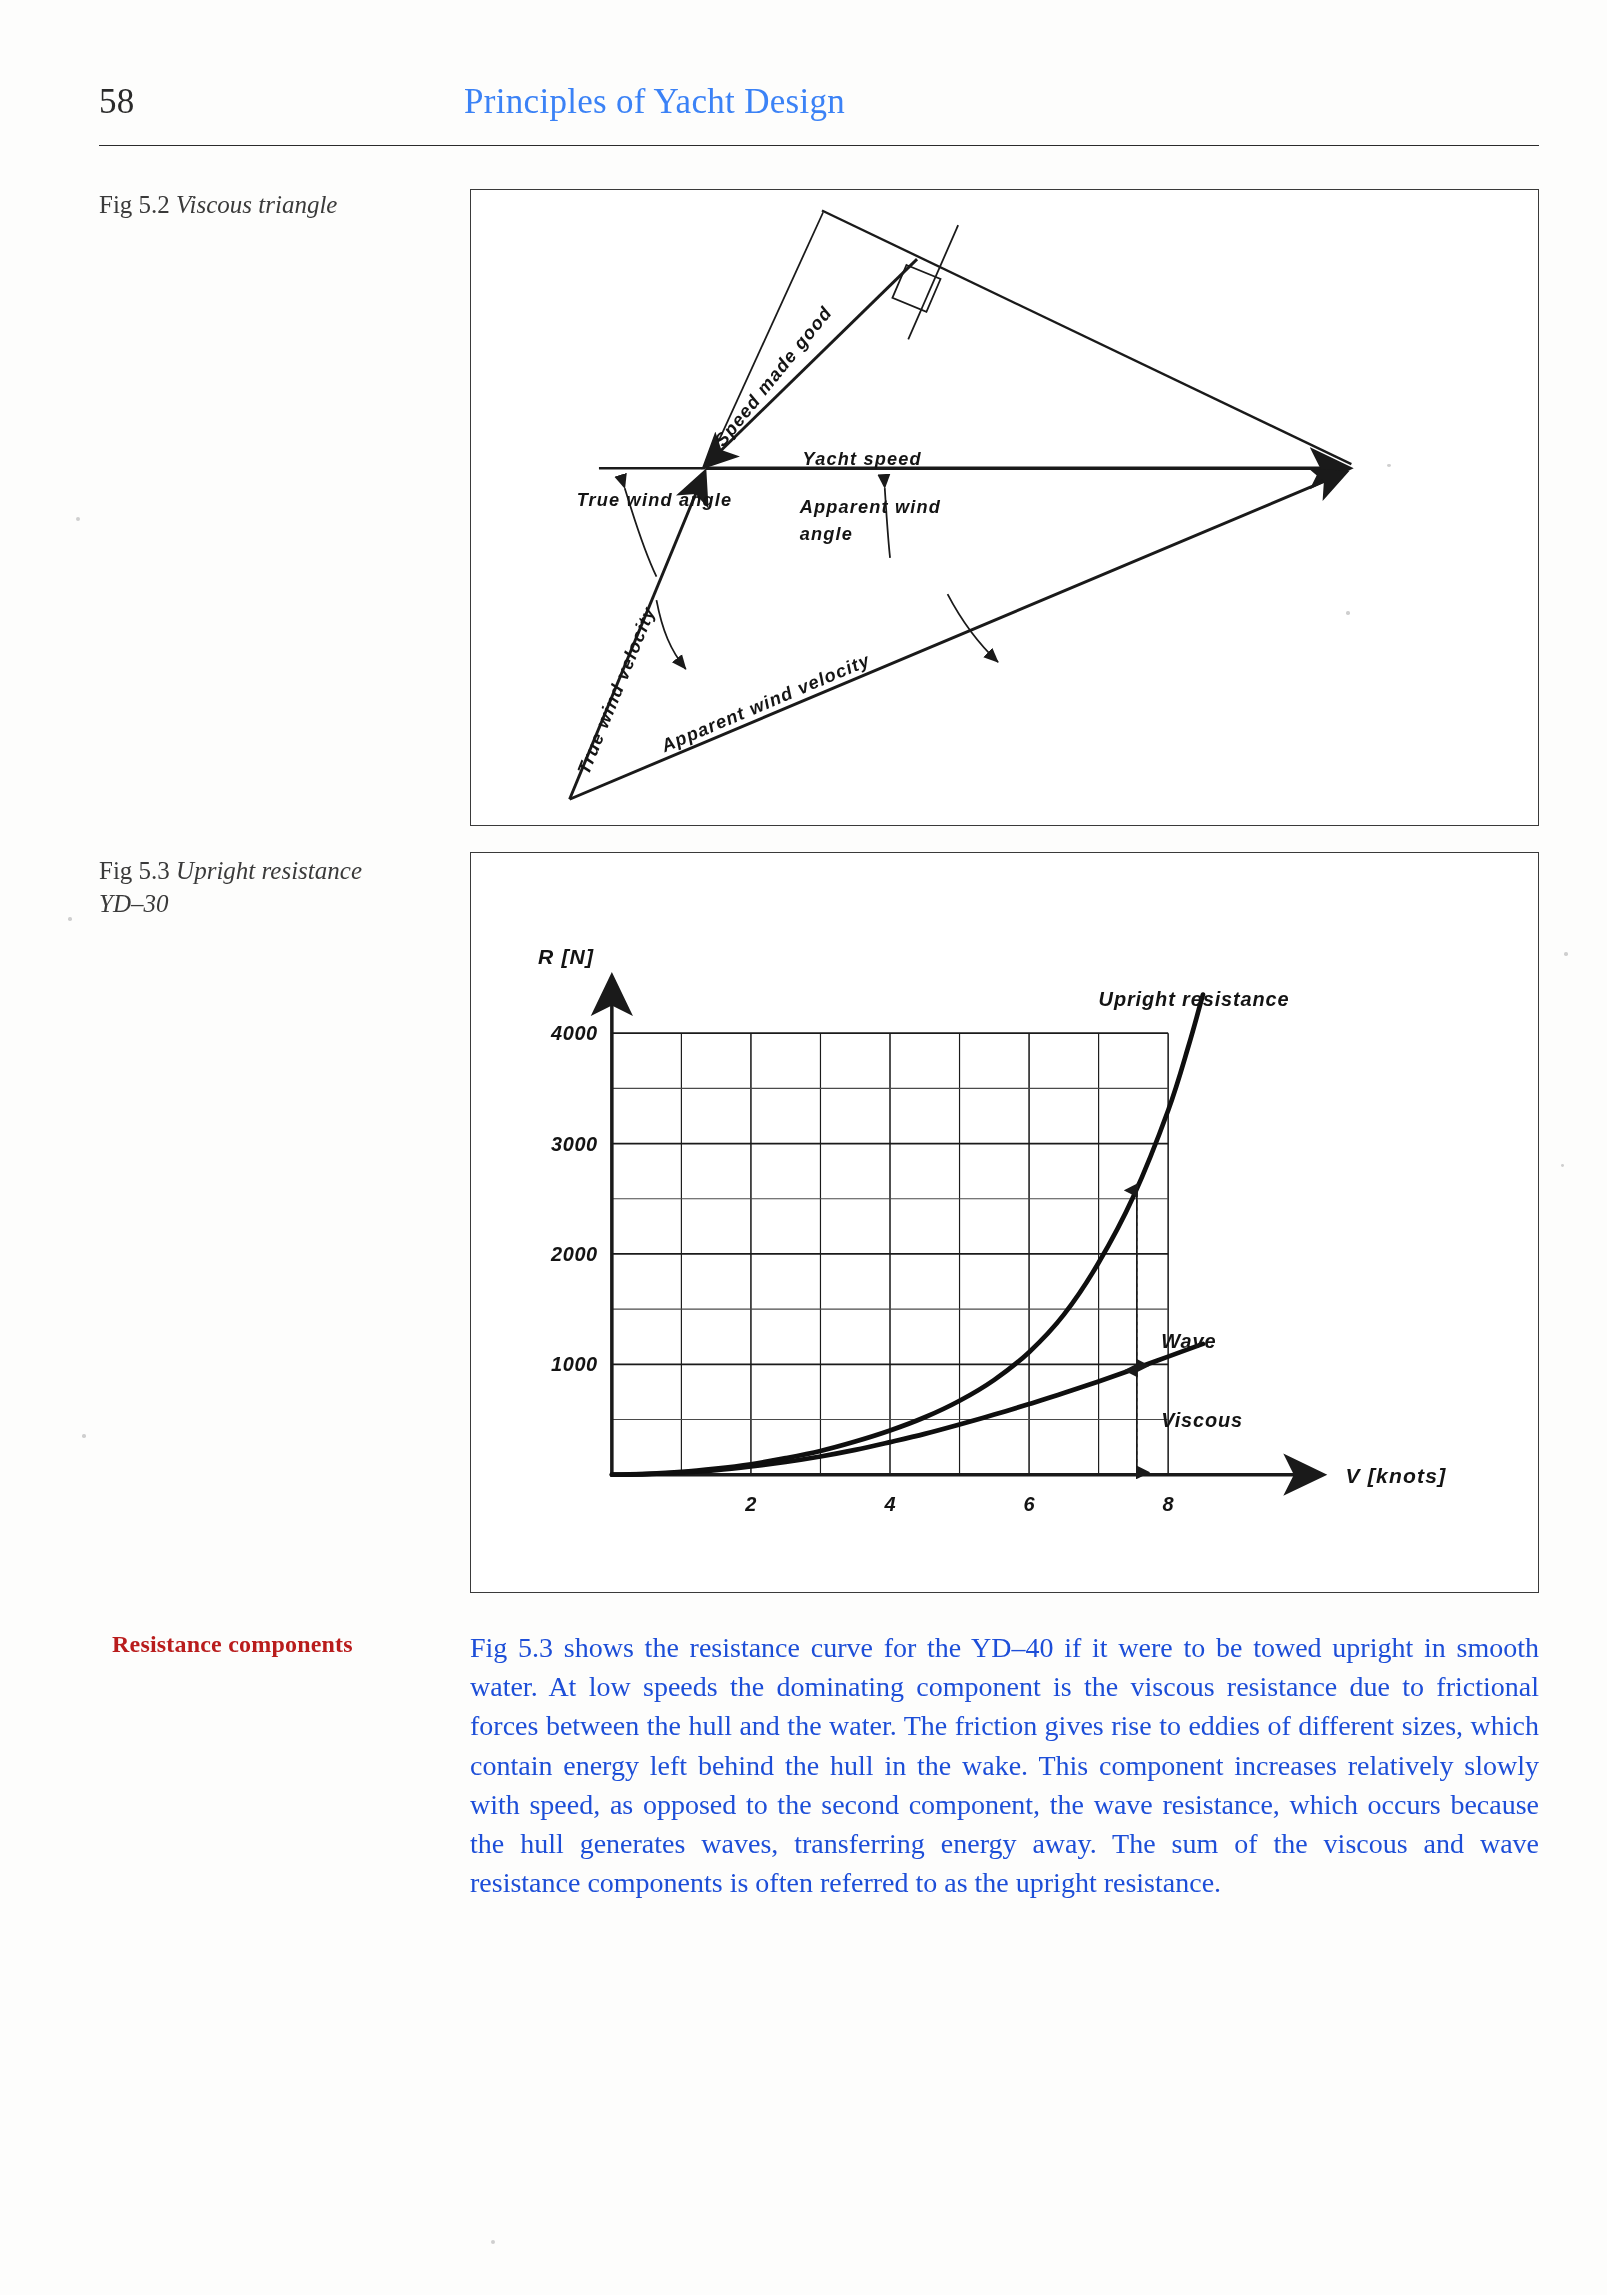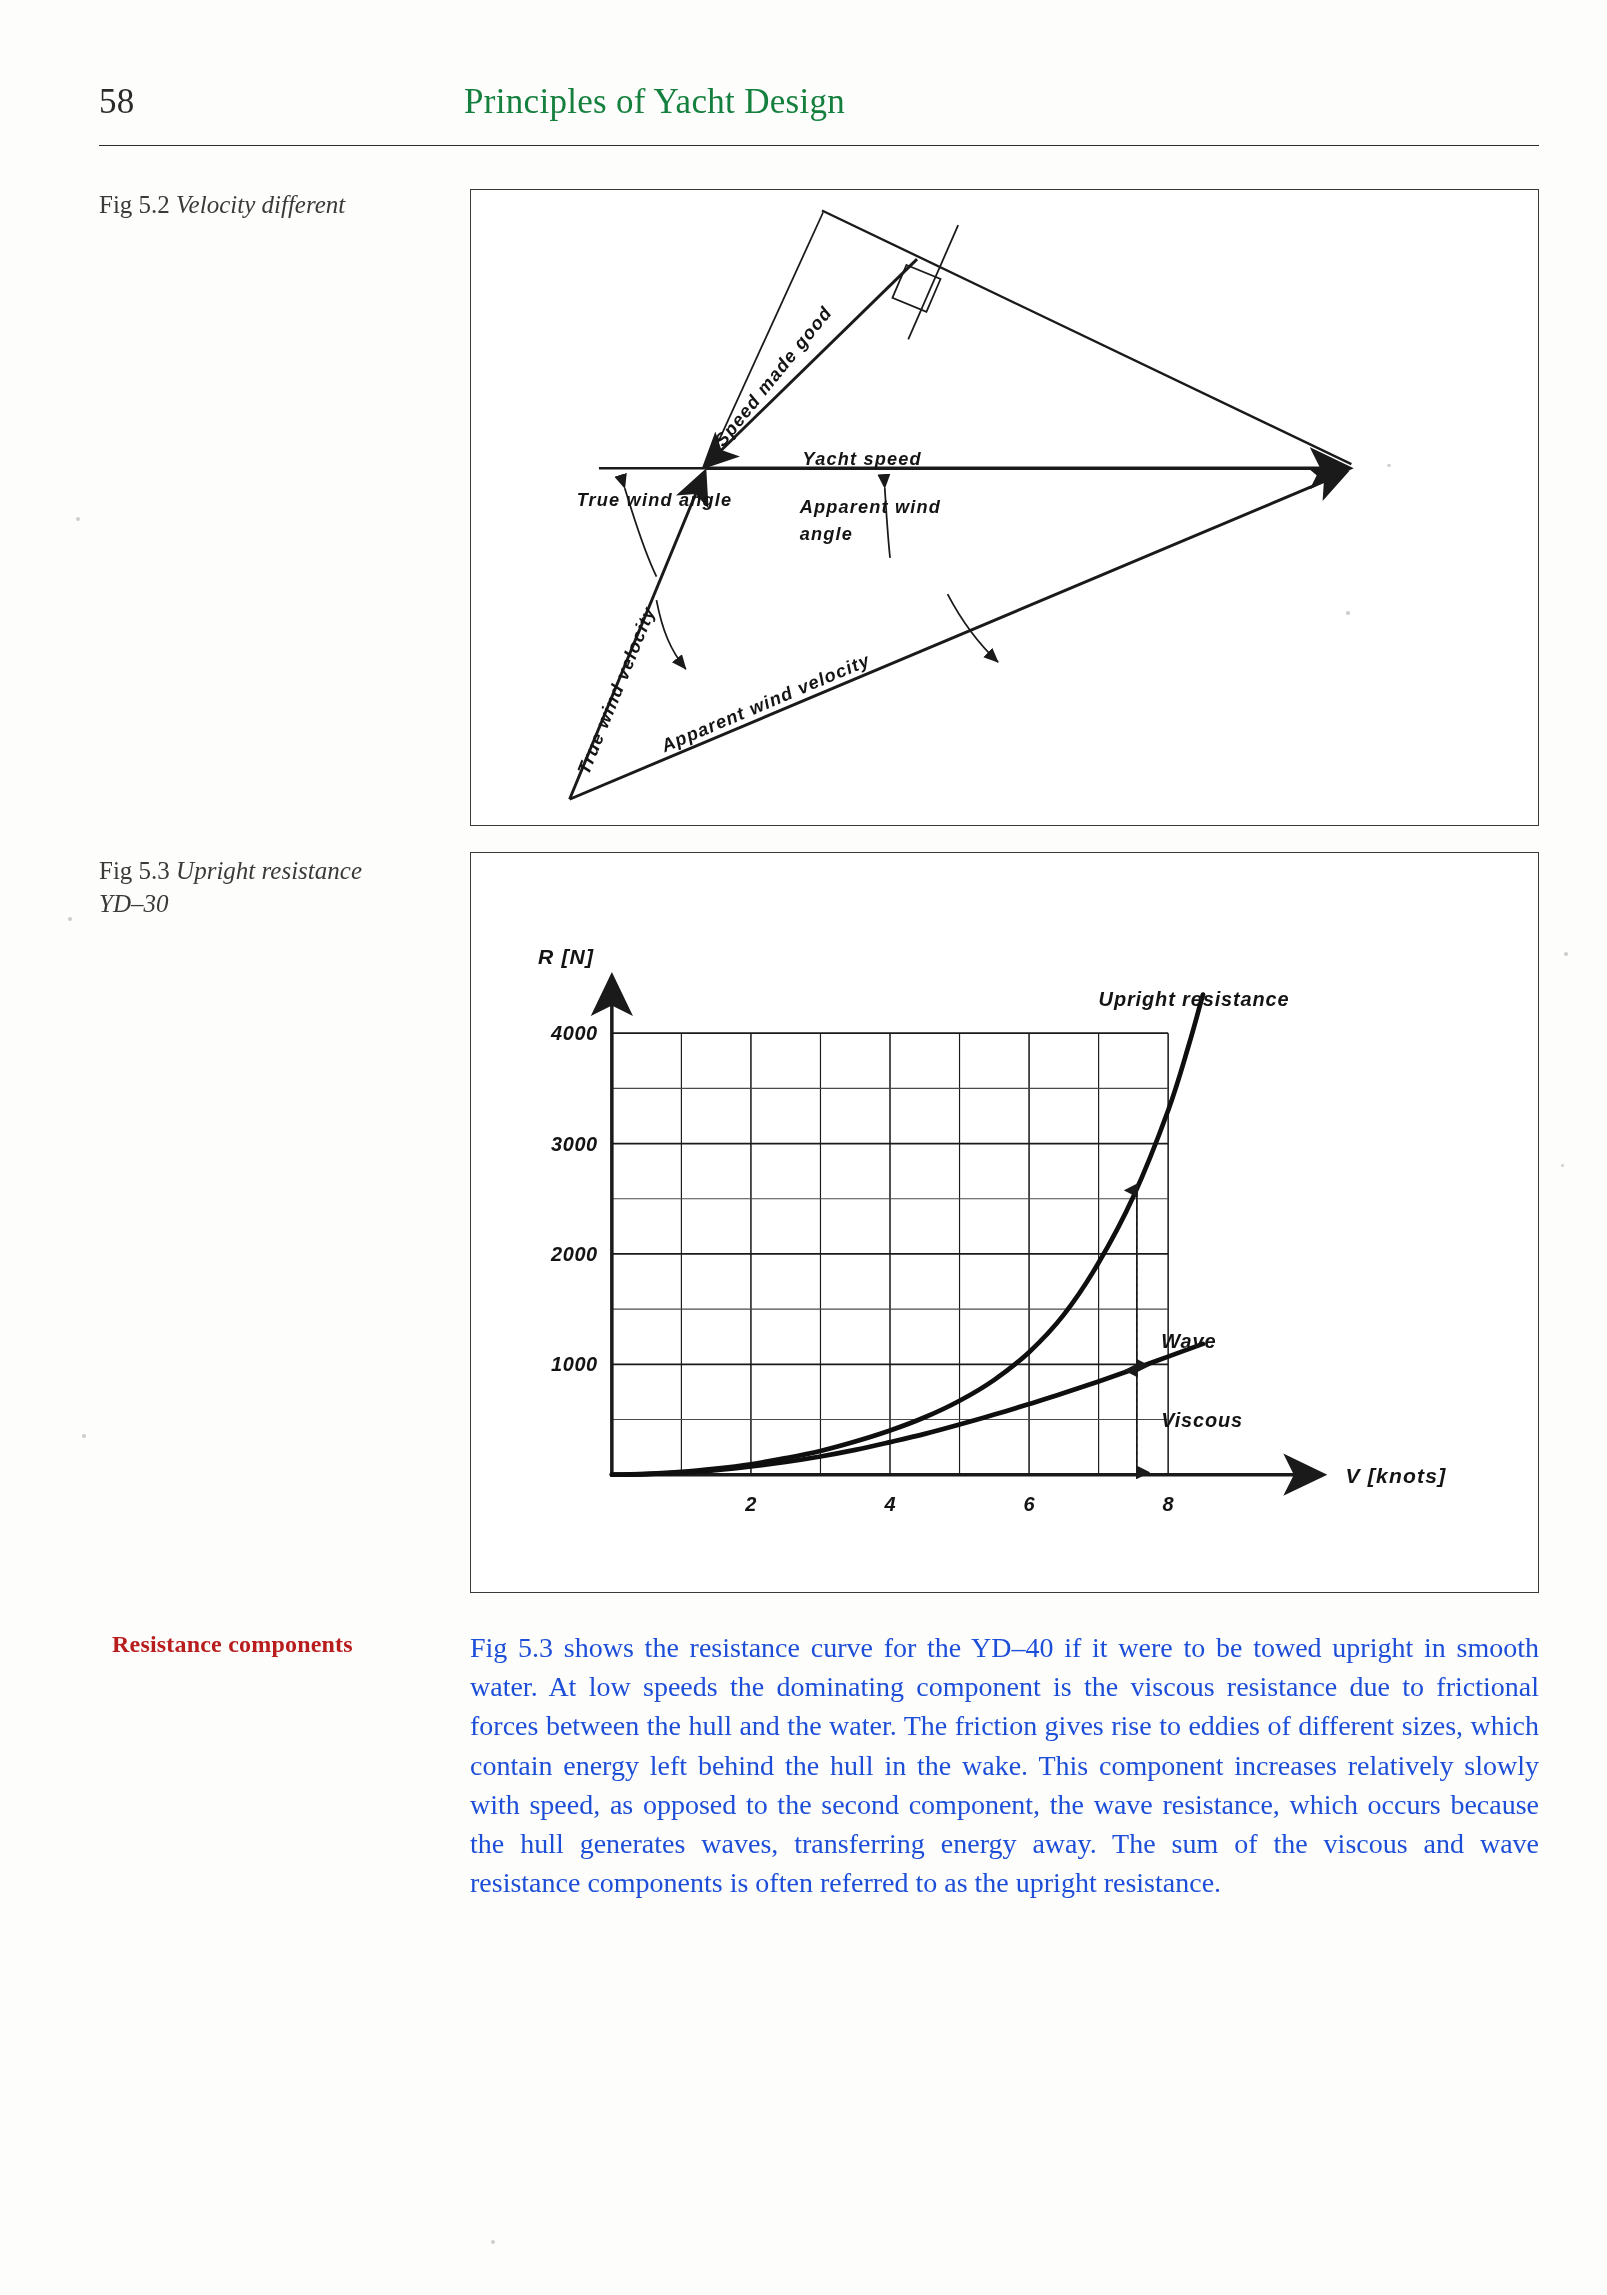--- a/index.html
+++ b/index.html
@@ -16,21 +16,21 @@
   #page-header {
     position:absolute; left:0; top:82px; width:1285px; height:76px;
   }
   #folio {
     position:absolute; left:99px; top:0px;
     font-size:35px; color:#2a2a2a; letter-spacing:0.3px;
     font-family:"Liberation Serif", serif;
   }
   #running-head {
     position:absolute; left:464px; top:0px;
-    font-size:35px; color:#15803d; letter-spacing:0.3px;
+    font-size:35px; color:#3b82f6; letter-spacing:0.3px;
     font-family:"Liberation Serif", serif;
   }
   #header-rule {
     position:absolute; left:99px; top:63px; width:1440px; height:0;
     border-top:1.8px solid #2b2b2b;
   }
 
   
   .fig-caption {
     position:absolute;
@@ -82,21 +82,21 @@
 <body>
 
 <div id="page-header">
   <div id="folio">58</div>
   <div id="running-head">Principles of Yacht Design</div>
   <div id="header-rule"></div>
 </div>
 
 <div class="fig-caption" id="cap-52">
   <span class="lead">Fig 5.2</span>
-  <span class="ital">Velocity different</span>
+  <span class="ital">Viscous triangle</span>
 </div>
 
 <div class="fig-box" id="fig-52-box">
   <svg class="fig-svg" viewBox="0 0 1818 1084" preserveAspectRatio="none">
     <defs>
       <marker id="fat-arrow" markerWidth="13" markerHeight="13" refX="11" refY="6.5" orient="auto" markerUnits="strokeWidth">
         <path d="M0,0.5 L12.5,6.5 L0,12.5 L3,6.5 Z" fill="#1a1a1a"></path>
       </marker>
       <marker id="thin-arrow" markerWidth="9" markerHeight="9" refX="8" refY="4.5" orient="auto" markerUnits="strokeWidth">
         <path d="M0,0.8 L8.5,4.5 L0,8.2 Z" fill="#1a1a1a"></path>

